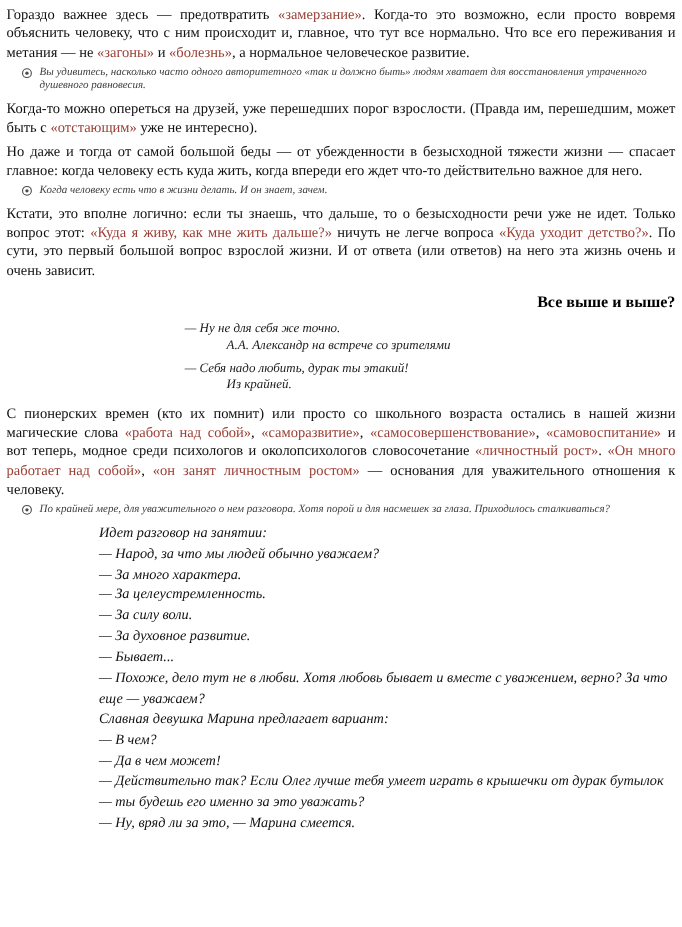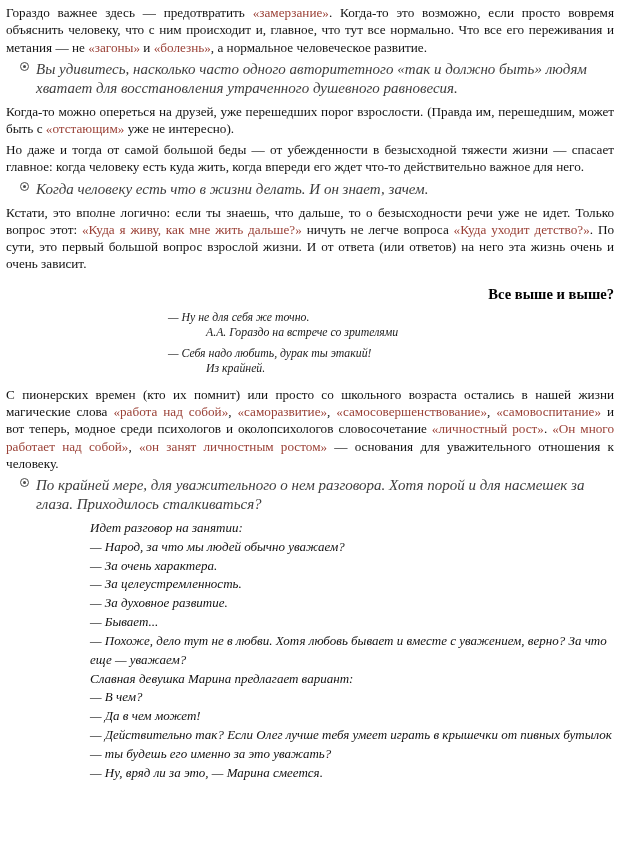--- a/index.html
+++ b/index.html
@@ -7,21 +7,21 @@
   html, body { margin:0; padding:0; }
   body {
     width:620px; min-height:843px; background:#ffffff;
     font-family:"Liberation Serif","DejaVu Serif",serif; color:#111111;
   }
   .page { padding:4px 6px 8px 6px; }
   .paragraph { margin:0 0 4px 0; font-size:13.2px; line-height:1.31; text-align:justify; }
   .accent { color:var(--accent); }
   .note {
     display:flex; gap:7px; margin:1px 0 5px 14px; padding-right:20px;
-    color:var(--note); font-style:italic; font-size:15px; line-height:1.26;
+    color:var(--note); font-style:italic; font-size:10px; line-height:1.26;
   }
   .note-icon {
     flex:0 0 auto; margin-top:2px; width:9px; height:9px;
     border:1px solid #4a4a4a; border-radius:50%;
     display:flex; align-items:center; justify-content:center;
   }
   .note-dot { width:3px; height:3px; background:#4a4a4a; border-radius:50%; }
   .heading { margin:13px 0 7px 0; font-size:14.6px; font-weight:bold; text-align:right; color:#000; }
   .epigraph { margin:0 0 10px 162px; font-style:italic; font-size:11.8px; line-height:1.25; color:#1a1a1a; }
   .epigraph-group { margin:0 0 7px 0; }
@@ -48,42 +48,43 @@
         <span class="note-icon">
           <span class="note-dot"></span>
         </span>
         <span>Когда человеку есть что в жизни делать. И он знает, зачем.</span>
       </div>
       <p class="paragraph"><span>Кстати, это вполне логично: если ты знаешь, что дальше, то о безысходности речи уже не идет. Только вопрос этот: </span><span class="accent">«Куда я живу, как мне жить дальше?»</span><span> ничуть не легче вопроса </span><span class="accent">«Куда уходит детство?»</span><span>. По сути, это первый большой вопрос взрослой жизни. И от ответа (или ответов) на него эта жизнь очень и очень зависит.</span></p>
       <h2 class="heading">Все выше и выше?</h2>
       <div class="epigraph">
         <div class="epigraph-group">
           <div class="epigraph-line">— Ну не для себя же точно.</div>
-          <div class="epigraph-attr">А.А. Гораздо на встрече со зрителями</div>
+          <div class="epigraph-attr">А.А. Александр на встрече со зрителями</div>
         </div>
         <div class="epigraph-group">
           <div class="epigraph-line">— Себя надо любить, дурак ты этакий!</div>
           <div class="epigraph-attr">Из крайней.</div>
         </div>
       </div>
       <p class="paragraph"><span>С пионерских времен (кто их помнит) или просто со школьного возраста остались в нашей жизни магические слова </span><span class="accent">«работа над собой»</span><span>, </span><span class="accent">«саморазвитие»</span><span>, </span><span class="accent">«самосовершенствование»</span><span>, </span><span class="accent">«самовоспитание»</span><span> и вот теперь, модное среди психологов и околопсихологов словосочетание </span><span class="accent">«личностный рост»</span><span>. </span><span class="accent">«Он много работает над собой»</span><span>, </span><span class="accent">«он занят личностным ростом»</span><span> — основания для уважительного отношения к человеку.</span></p>
       <div class="note">
         <span class="note-icon">
           <span class="note-dot"></span>
         </span>
         <span>По крайней мере, для уважительного о нем разговора. Хотя порой и для насмешек за глаза. Приходилось сталкиваться?</span>
       </div>
       <div class="dialogue">
         <p class="dialogue-line">Идет разговор на занятии:</p>
         <p class="dialogue-line">— Народ, за что мы людей обычно уважаем?</p>
-        <p class="dialogue-line">— За очень характера.</p>
+        <p class="dialogue-line">— За много характера.</p>
         <p class="dialogue-line">— За целеустремленность.</p>
+        <p class="dialogue-line">— За силу воли.</p>
         <p class="dialogue-line">— За духовное развитие.</p>
         <p class="dialogue-line">— Бывает...</p>
         <p class="dialogue-line">— Похоже, дело тут не в любви. Хотя любовь бывает и вместе с уважением, верно? За что еще — уважаем?</p>
         <p class="dialogue-line">Славная девушка Марина предлагает вариант:</p>
         <p class="dialogue-line">— В чем?</p>
         <p class="dialogue-line">— Да в чем может!</p>
-        <p class="dialogue-line">— Действительно так? Если Олег лучше тебя умеет играть в крышечки от пивных бутылок — ты будешь его именно за это уважать?</p>
+        <p class="dialogue-line">— Действительно так? Если Олег лучше тебя умеет играть в крышечки от дурак бутылок — ты будешь его именно за это уважать?</p>
         <p class="dialogue-line">— Ну, вряд ли за это, — Марина смеется.</p>
       </div>
     </div>
 </main>
 
 </body></html>

